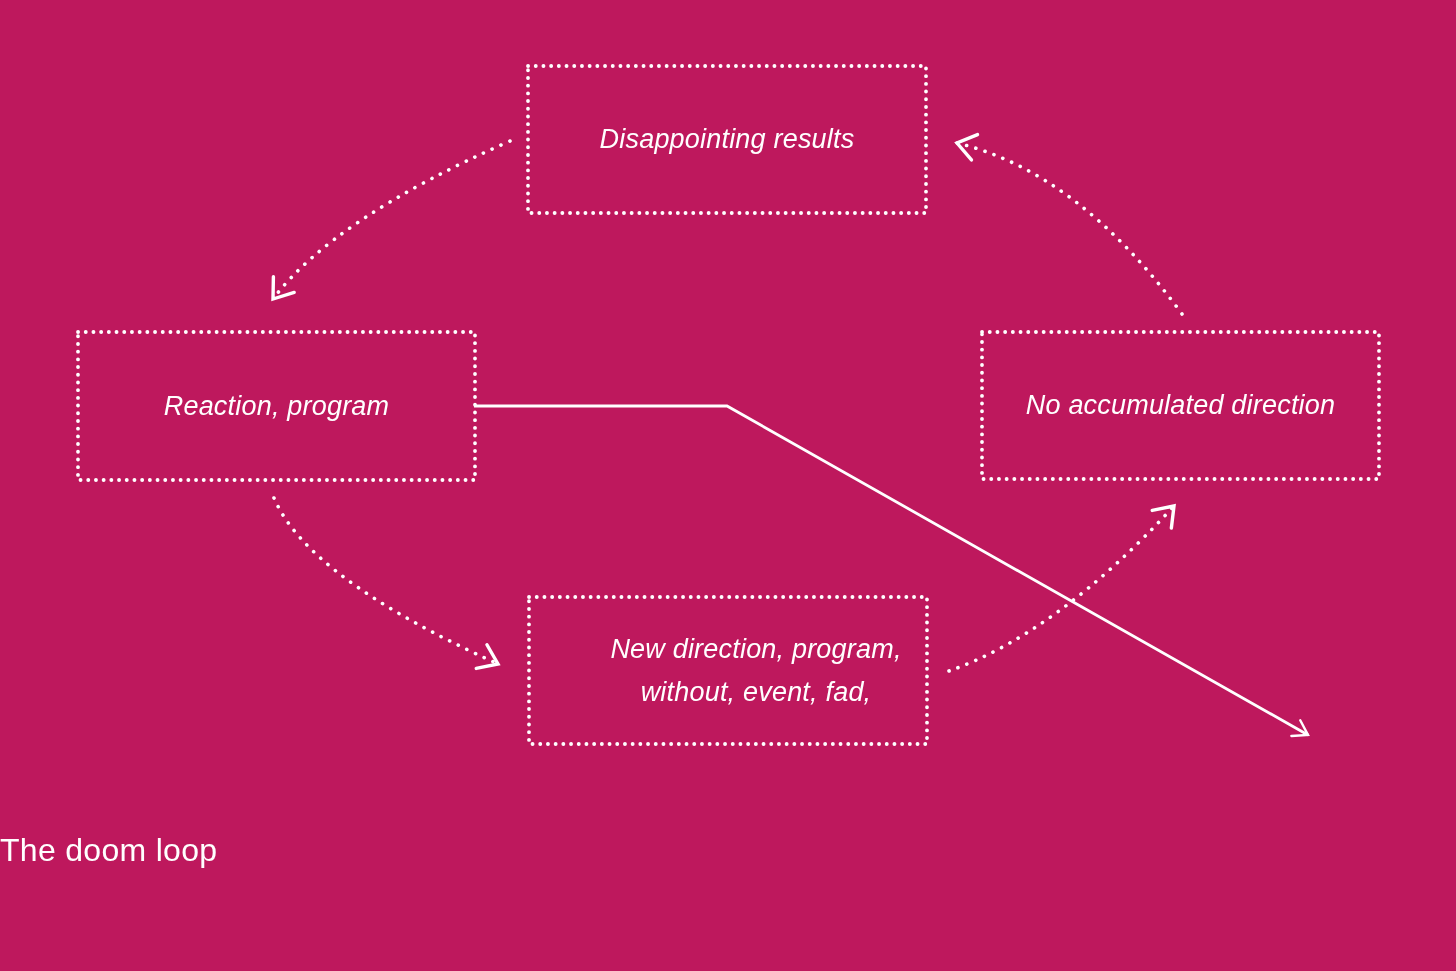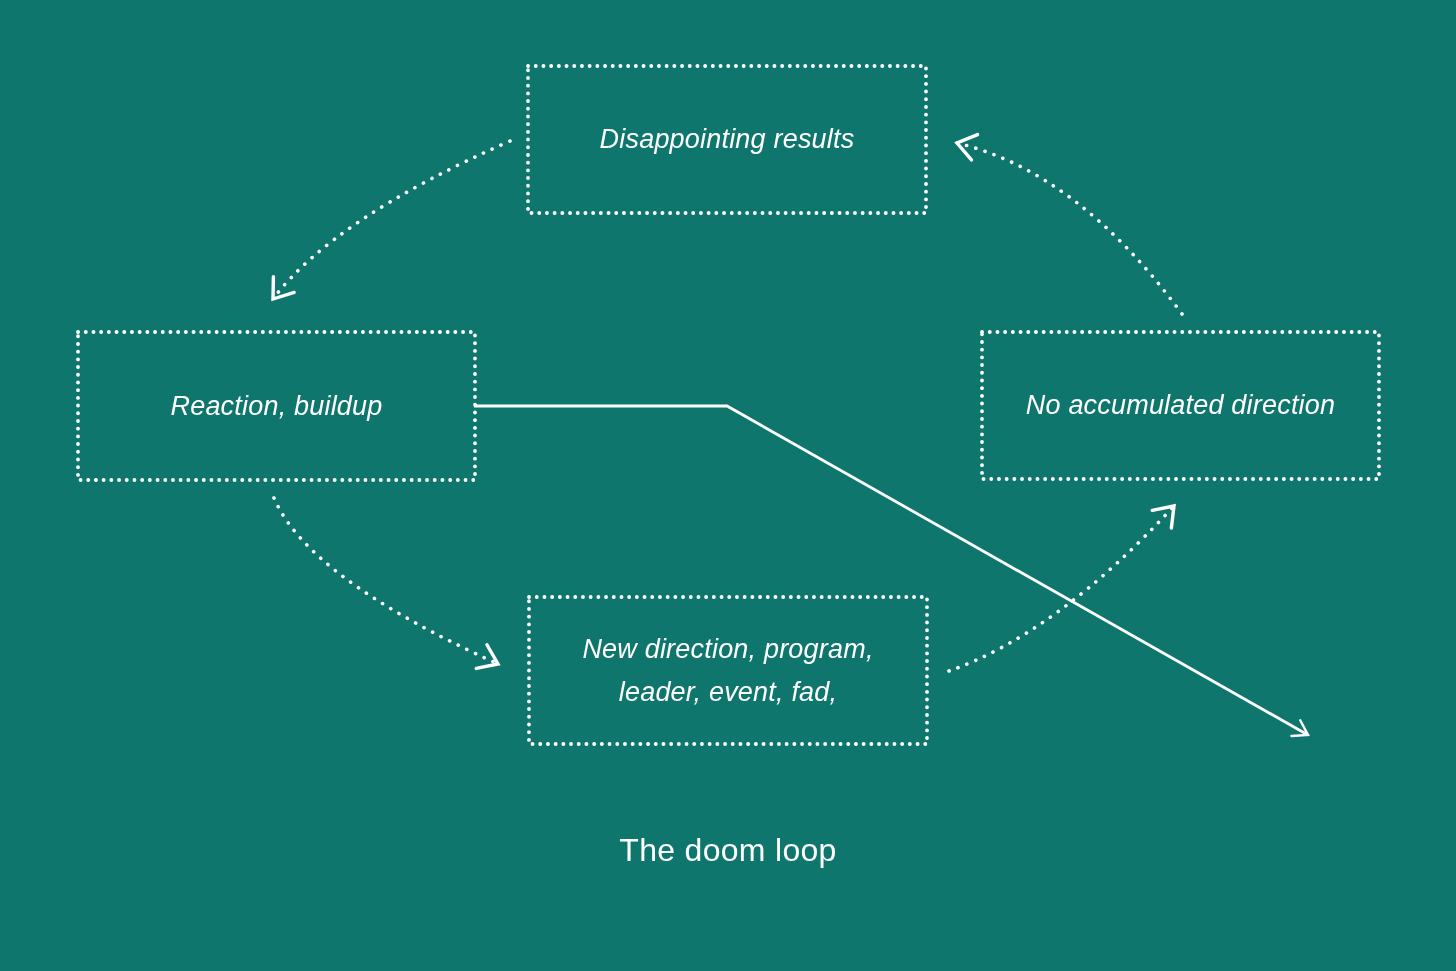--- a/index.html
+++ b/index.html
@@ -4,21 +4,21 @@
 <style>
   html, body {
     margin: 0;
     padding: 0;
     background: #000000;
   }
   .stage {
     position: relative;
     width: 1456px;
     height: 971px;
-    background: #0f766e;
+    background: #be185d;
     overflow: hidden;
     font-family: "Liberation Sans", sans-serif;
   }
   .diagram-svg {
     position: absolute;
     left: 0;
     top: 0;
     width: 1456px;
     height: 971px;
   }
@@ -32,27 +32,27 @@
     font-style: italic;
     font-weight: 500;
     font-size: 27px;
     line-height: 43px;
     text-align: center;
     letter-spacing: 0.2px;
   }
   .node-top    { left: 528px; top: 66px;  width: 398px; height: 147px; }
   .node-left   { left: 78px;  top: 332px; width: 397px; height: 148px; }
   .node-right  { left: 982px; top: 332px; width: 397px; height: 147px; }
-  .node-bottom { left: 529px; top: 597px; width: 398px; height: 147px; }
+  .node-bottom { left: 557px; top: 597px; width: 398px; height: 147px; }
   .caption {
     position: absolute;
     left: 0;
     top: 832px;
     width: 1456px;
-    text-align: center;
+    text-align: left;
     color: #ffffff;
     font-size: 32px;
     font-weight: 500;
     font-style: normal;
     letter-spacing: 0.3px;
   }
 </style>
 </head>
 <body>
 
@@ -79,27 +79,27 @@
     <path d="M 1182 314 Q 1078 172 957 143" fill="none" stroke="#ffffff" stroke-width="3.6" stroke-dasharray="0.1 9.5" stroke-linecap="round" marker-end="url(#arrowDotted)"></path>
 
     <path d="M 474 406 L 727 406 L 1308 735" fill="none" stroke="#ffffff" stroke-width="2.8" stroke-linejoin="miter" marker-end="url(#arrowSolid)"></path>
   </svg>
 
   <div class="node node-top">
     <div>Disappointing results</div>
   </div>
 
   <div class="node node-left">
-    <div>Reaction, buildup</div>
+    <div>Reaction, program</div>
   </div>
 
   <div class="node node-right">
     <div>No accumulated direction</div>
   </div>
 
   <div class="node node-bottom">
     <div>New direction, program,</div>
-    <div>leader, event, fad,</div>
+    <div>without, event, fad,</div>
   </div>
 
   <div class="caption">The doom loop</div>
 
 </div>
 
 </body></html>

